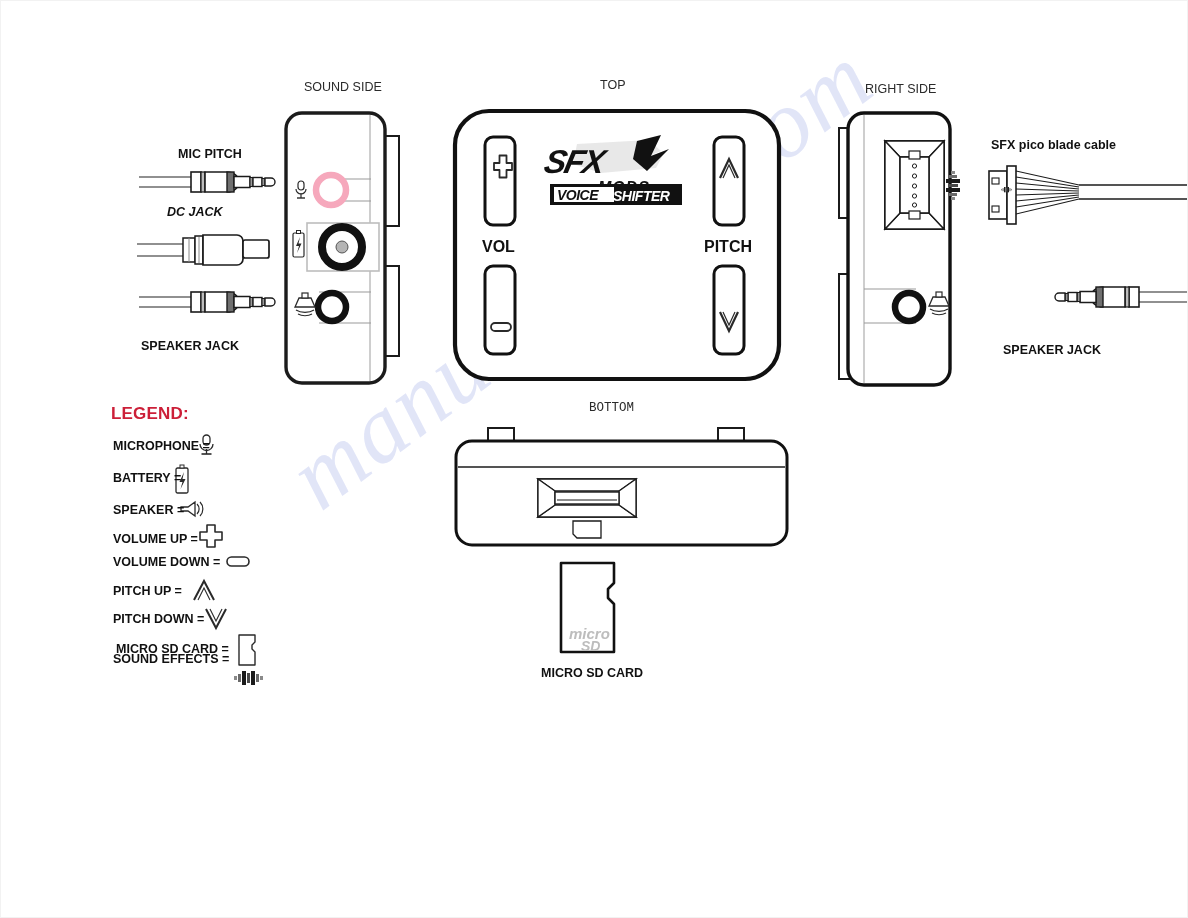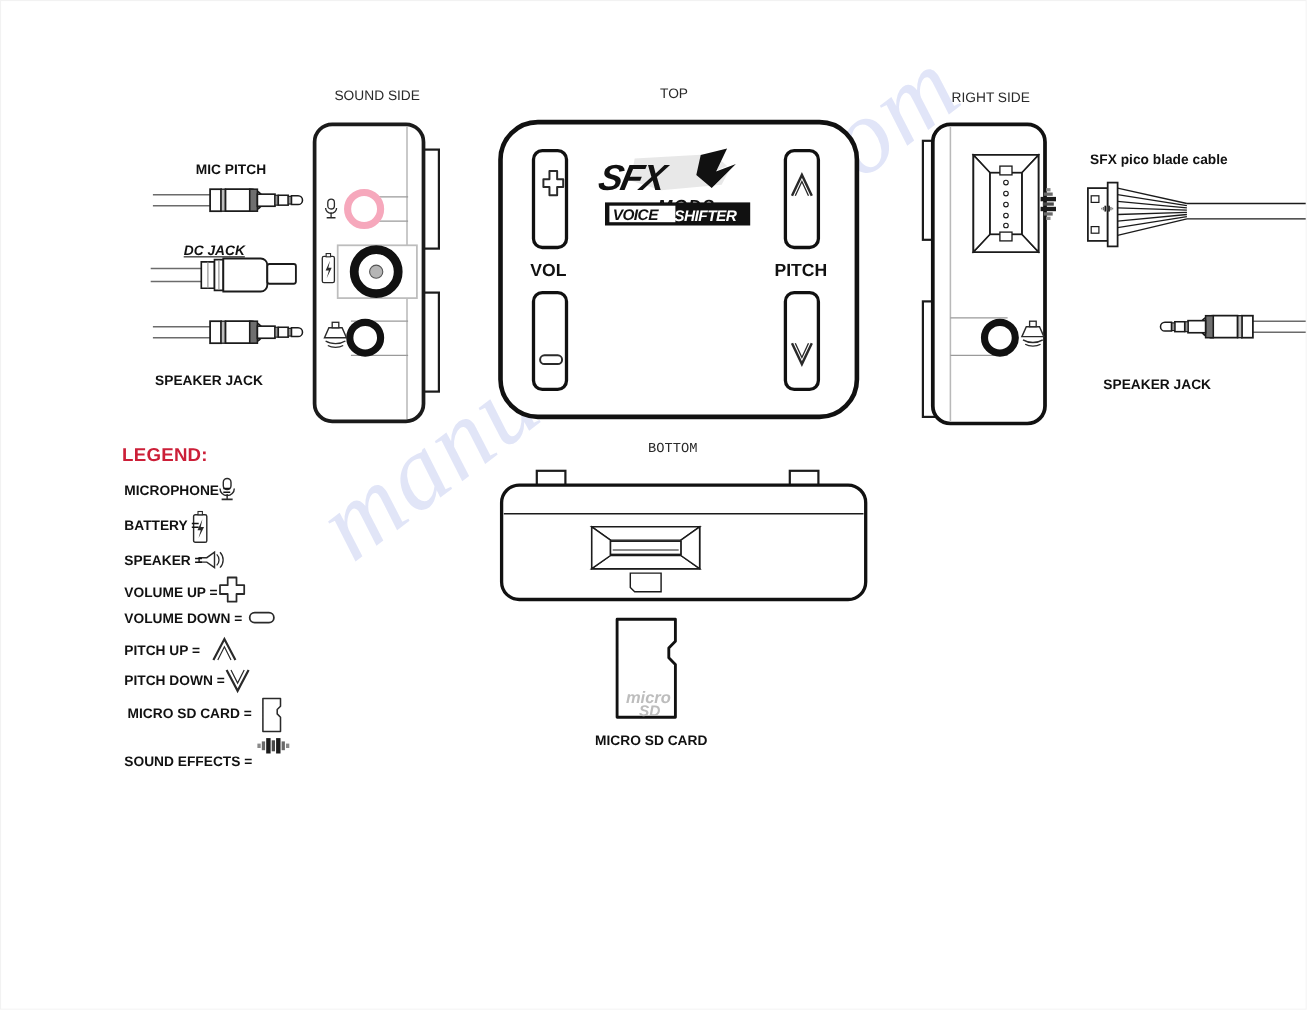--- a/index.html
+++ b/index.html
@@ -92,21 +92,21 @@
 
 
   <div class="heading" style="left:110px; top:403px;">LEGEND:</div>
 
   <div class="view-lbl" style="left:303px; top:79px;">SOUND SIDE</div>
   <div class="view-lbl" style="left:599px; top:77px;">TOP</div>
   <div class="view-lbl" style="left:864px; top:81px;">RIGHT SIDE</div>
   <div class="view-lbl" style="left:588px; top:400px;font-family:Liberation Mono, monospace;">BOTTOM</div>
 
   <div class="cap" style="left:177px; top:146px;">MIC PITCH</div>
-  <div class="cap italic" style="left:166px; top:220px; font-style:italic;text-decoration:underline;">DC JACK</div>
+  <div class="cap italic" style="left:166px; top:204px; font-style:italic;">DC JACK</div>
   <div class="cap" style="left:140px; top:338px;">SPEAKER JACK</div>
 
   <div class="ctl-lbl" style="left:481px; top:237px;">VOL</div>
   <div class="ctl-lbl" style="left:703px; top:237px;">PITCH</div>
 
   <div class="cap" style="left:990px; top:137px;">SFX pico blade cable</div>
   <div class="cap" style="left:1002px; top:342px;">SPEAKER JACK</div>
   <div class="cap" style="left:540px; top:665px;">MICRO SD CARD</div>
 
   <div class="legend-row" style="left:112px; top:438px;">
@@ -126,21 +126,21 @@
   </div>
   <div class="legend-row" style="left:112px; top:583px;">
     <span>PITCH UP =</span>
   </div>
   <div class="legend-row" style="left:112px; top:611px;">
     <span>PITCH DOWN =</span>
   </div>
   <div class="legend-row" style="left:115px; top:641px;">
     <span>MICRO SD CARD =</span>
   </div>
-  <div class="legend-row" style="left:112px; top:684px;">
+  <div class="legend-row" style="left:112px; top:651px;">
     <span>SOUND EFFECTS =</span>
   </div>
 
   <svg class="layer" width="1188" height="918" viewBox="0 0 1188 918">
 
     <defs>
 
       <g id="plug35">
         <line x1="0" y1="6" x2="52" y2="6" stroke="#6b6b6b" stroke-width="1.4"></line>
         <line x1="0" y1="16" x2="52" y2="16" stroke="#6b6b6b" stroke-width="1.4"></line>

